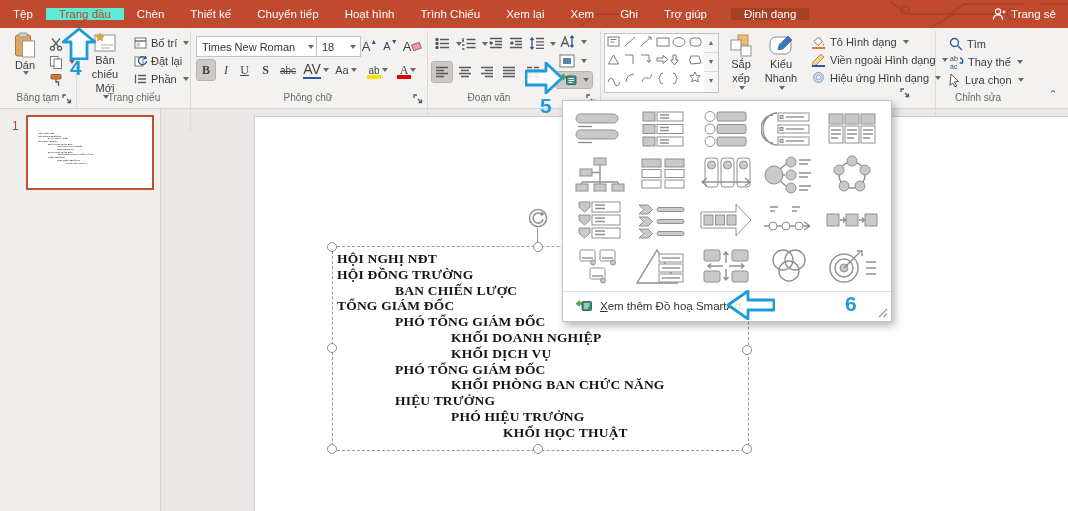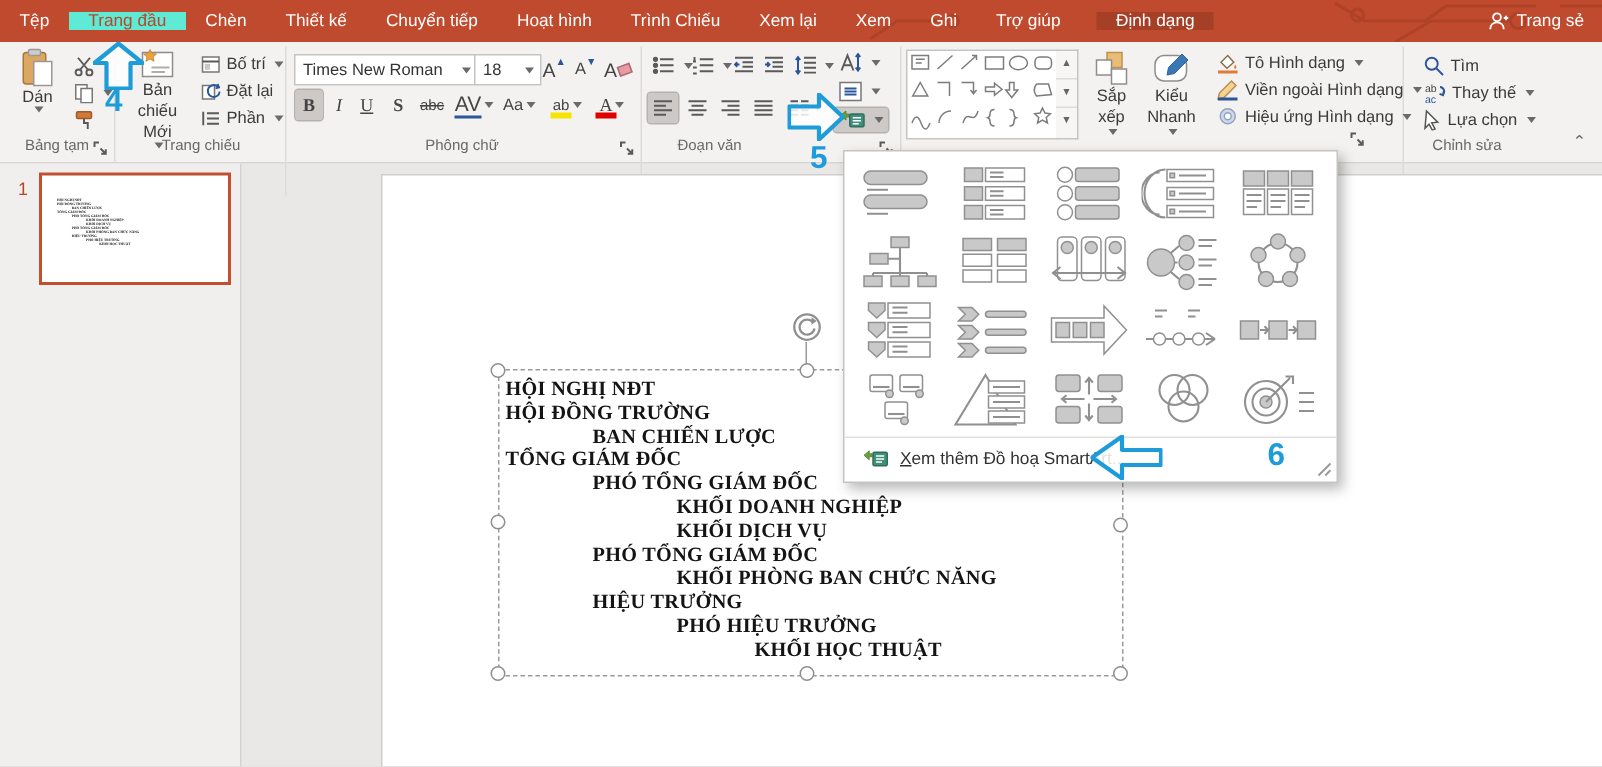--- a/index.html
+++ b/index.html
@@ -352,21 +352,21 @@
         <i class="chv"></i>
     </div>
     <div class="rbtn pressed" style="left:556px;top:44px;">
       <svg width="18" height="14" viewBox="0 0 18 14">
         <path d="M1 4 l4 -3 v2 h2 v2 h-2 v2 z" fill="#6a9f3e" stroke="#4e7a2b" stroke-width=".5"></path>
         <rect x="7.5" y="3" width="9.5" height="8.5" rx="1" fill="#3f8f7a" stroke="#2e6e5d"></rect>
         <path d="M9.5 5.5 h5.5 M9.5 7.5 h5.5 M9.5 9.5 h4" stroke="#fff" stroke-width="1"></path>
       </svg>
         <i class="chv"></i>
     </div>
-    <div class="glabel" style="left:431px;width:84px;">Đoạn văn</div>
+    <div class="glabel" style="left:447px;width:84px;">Đoạn văn</div>
     <svg class="launcher" style="left:586px;top:66px;" viewBox="0 0 10 10">
       <g class="ik" stroke-width="1">
           <path d="M1 4 V1 h3 M5 5 l3.5 3.5 M8.5 5.5 v3 h-3"></path>
         </g>
     </svg>
 
     <div class="abs" style="left:604px;top:5px;width:100px;height:58px;background:#fff;border:1px solid #c6c4c2;">
       <svg width="98" height="56" viewBox="0 0 98 56">
         <g fill="none" stroke="#7c7c7c" stroke-width="1">
           <rect x="3" y="3" width="11" height="9"></rect>

